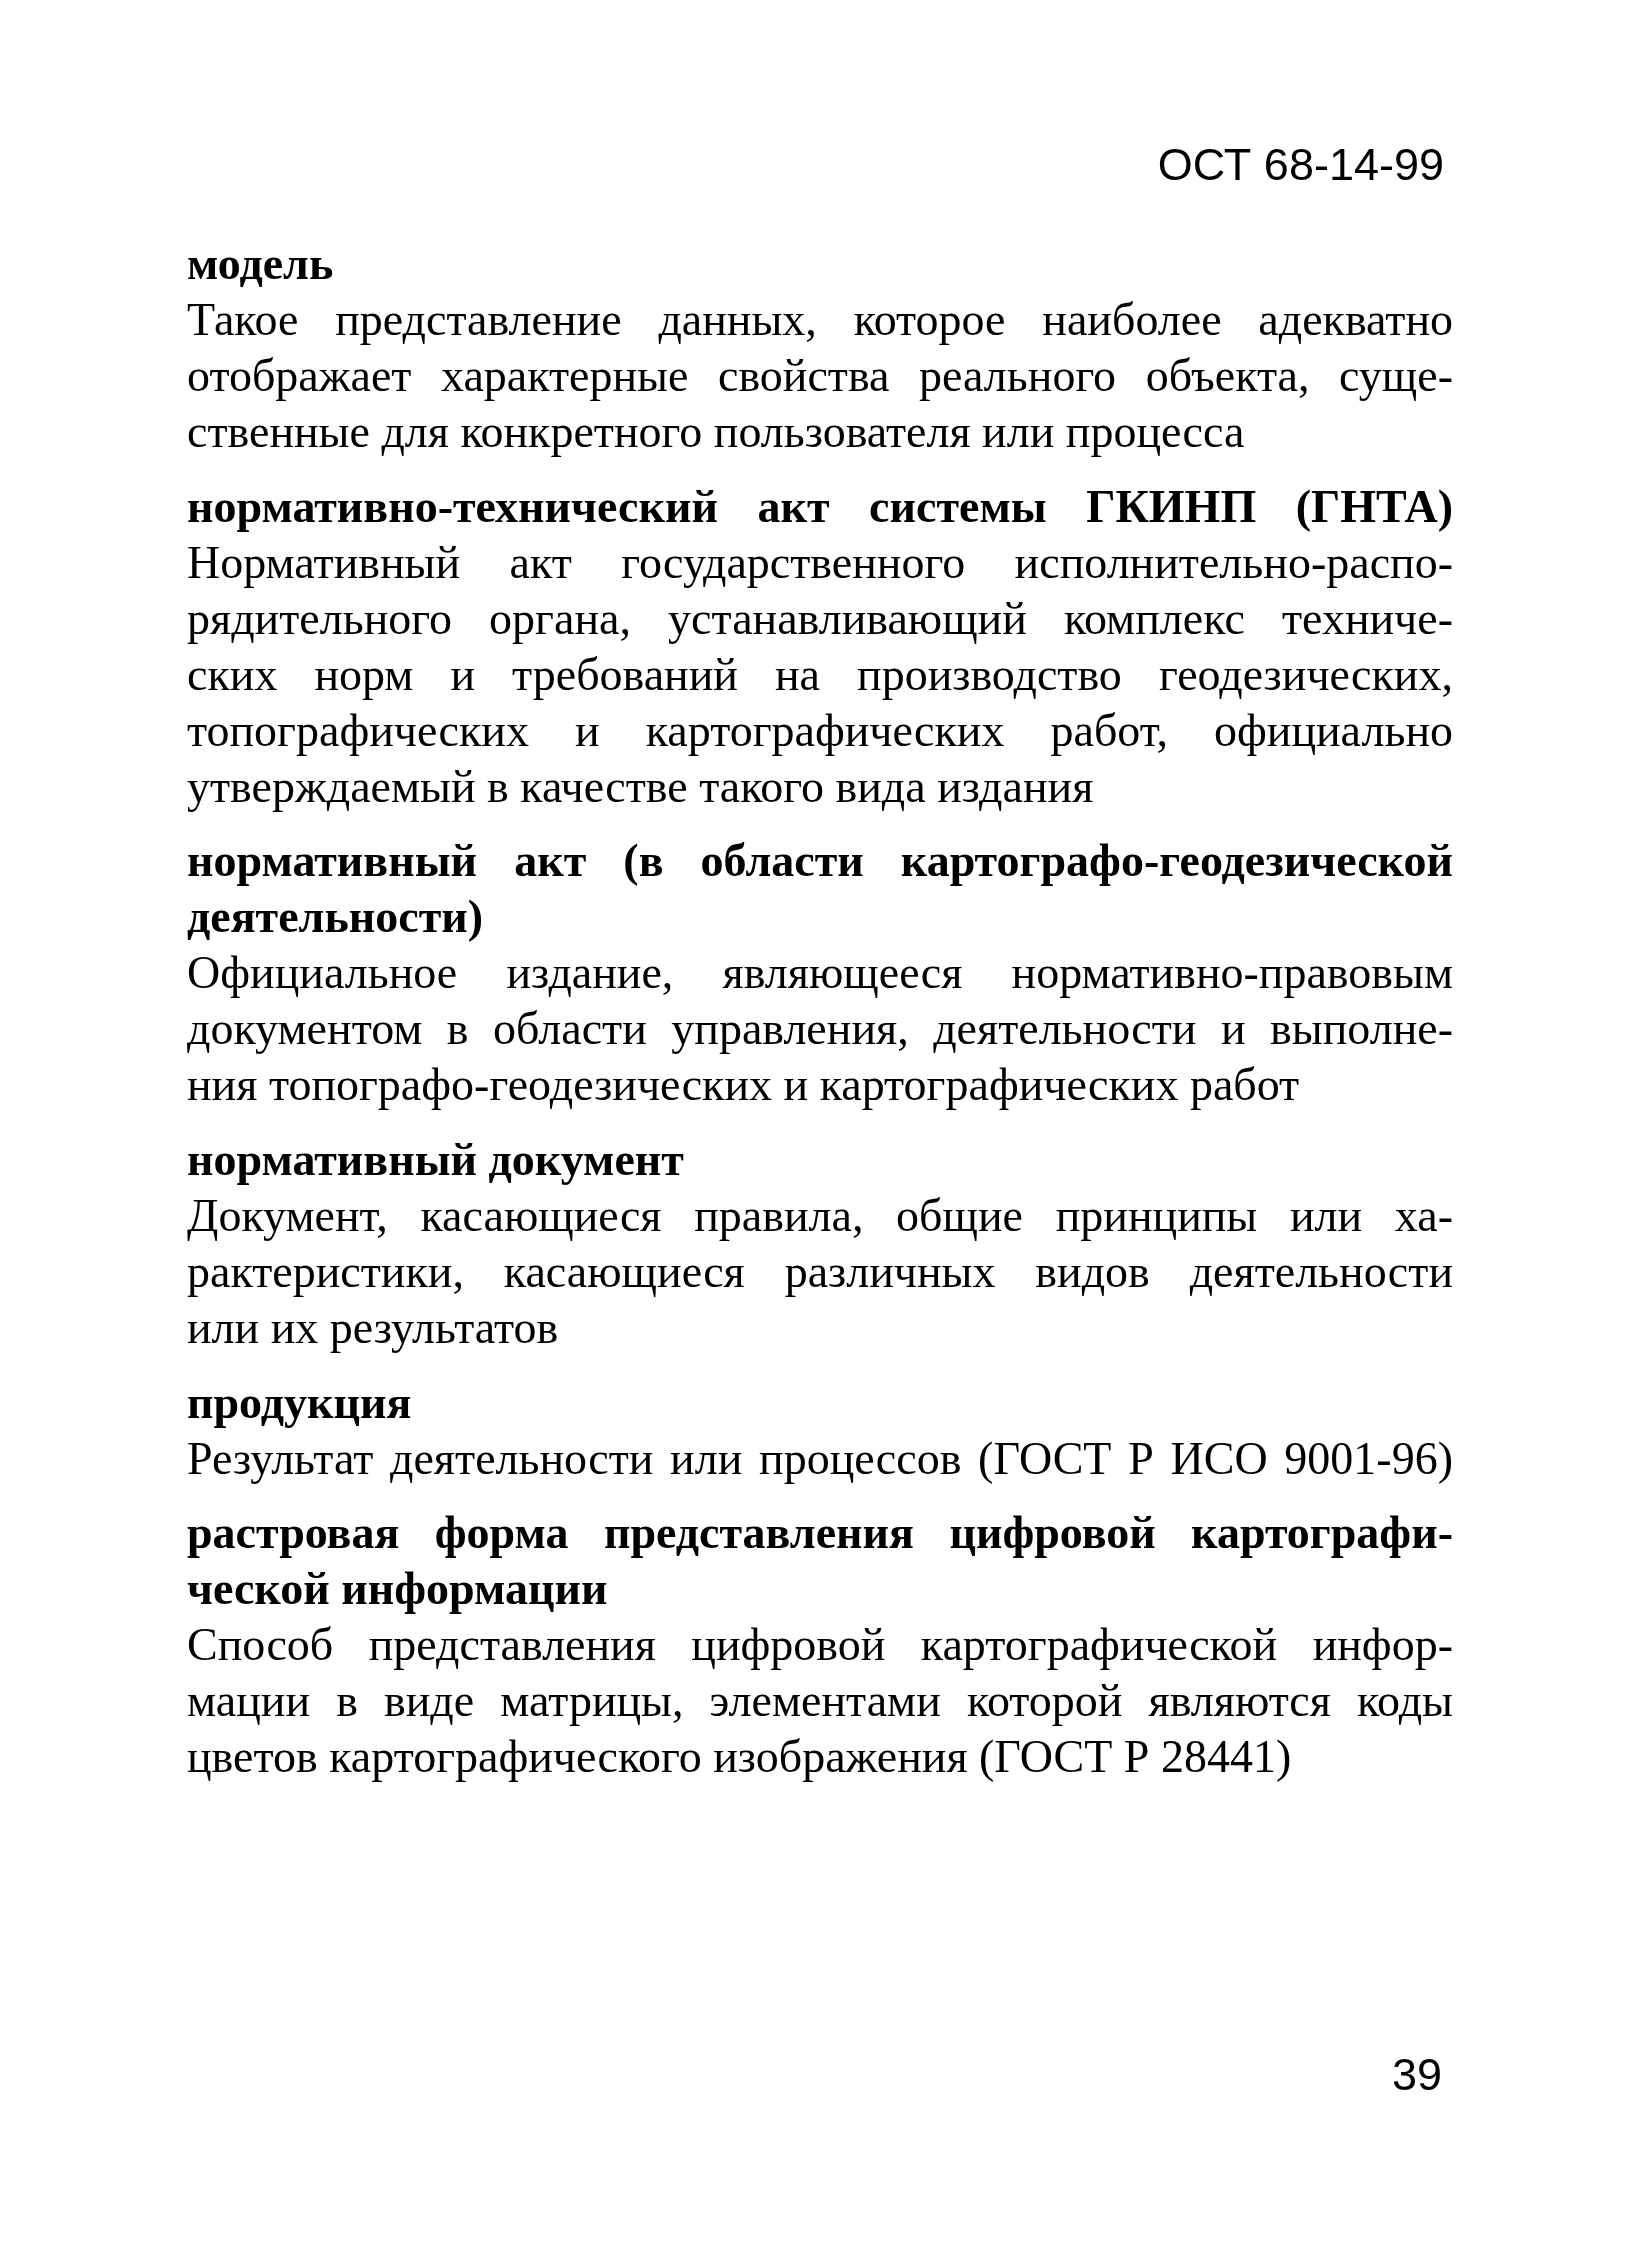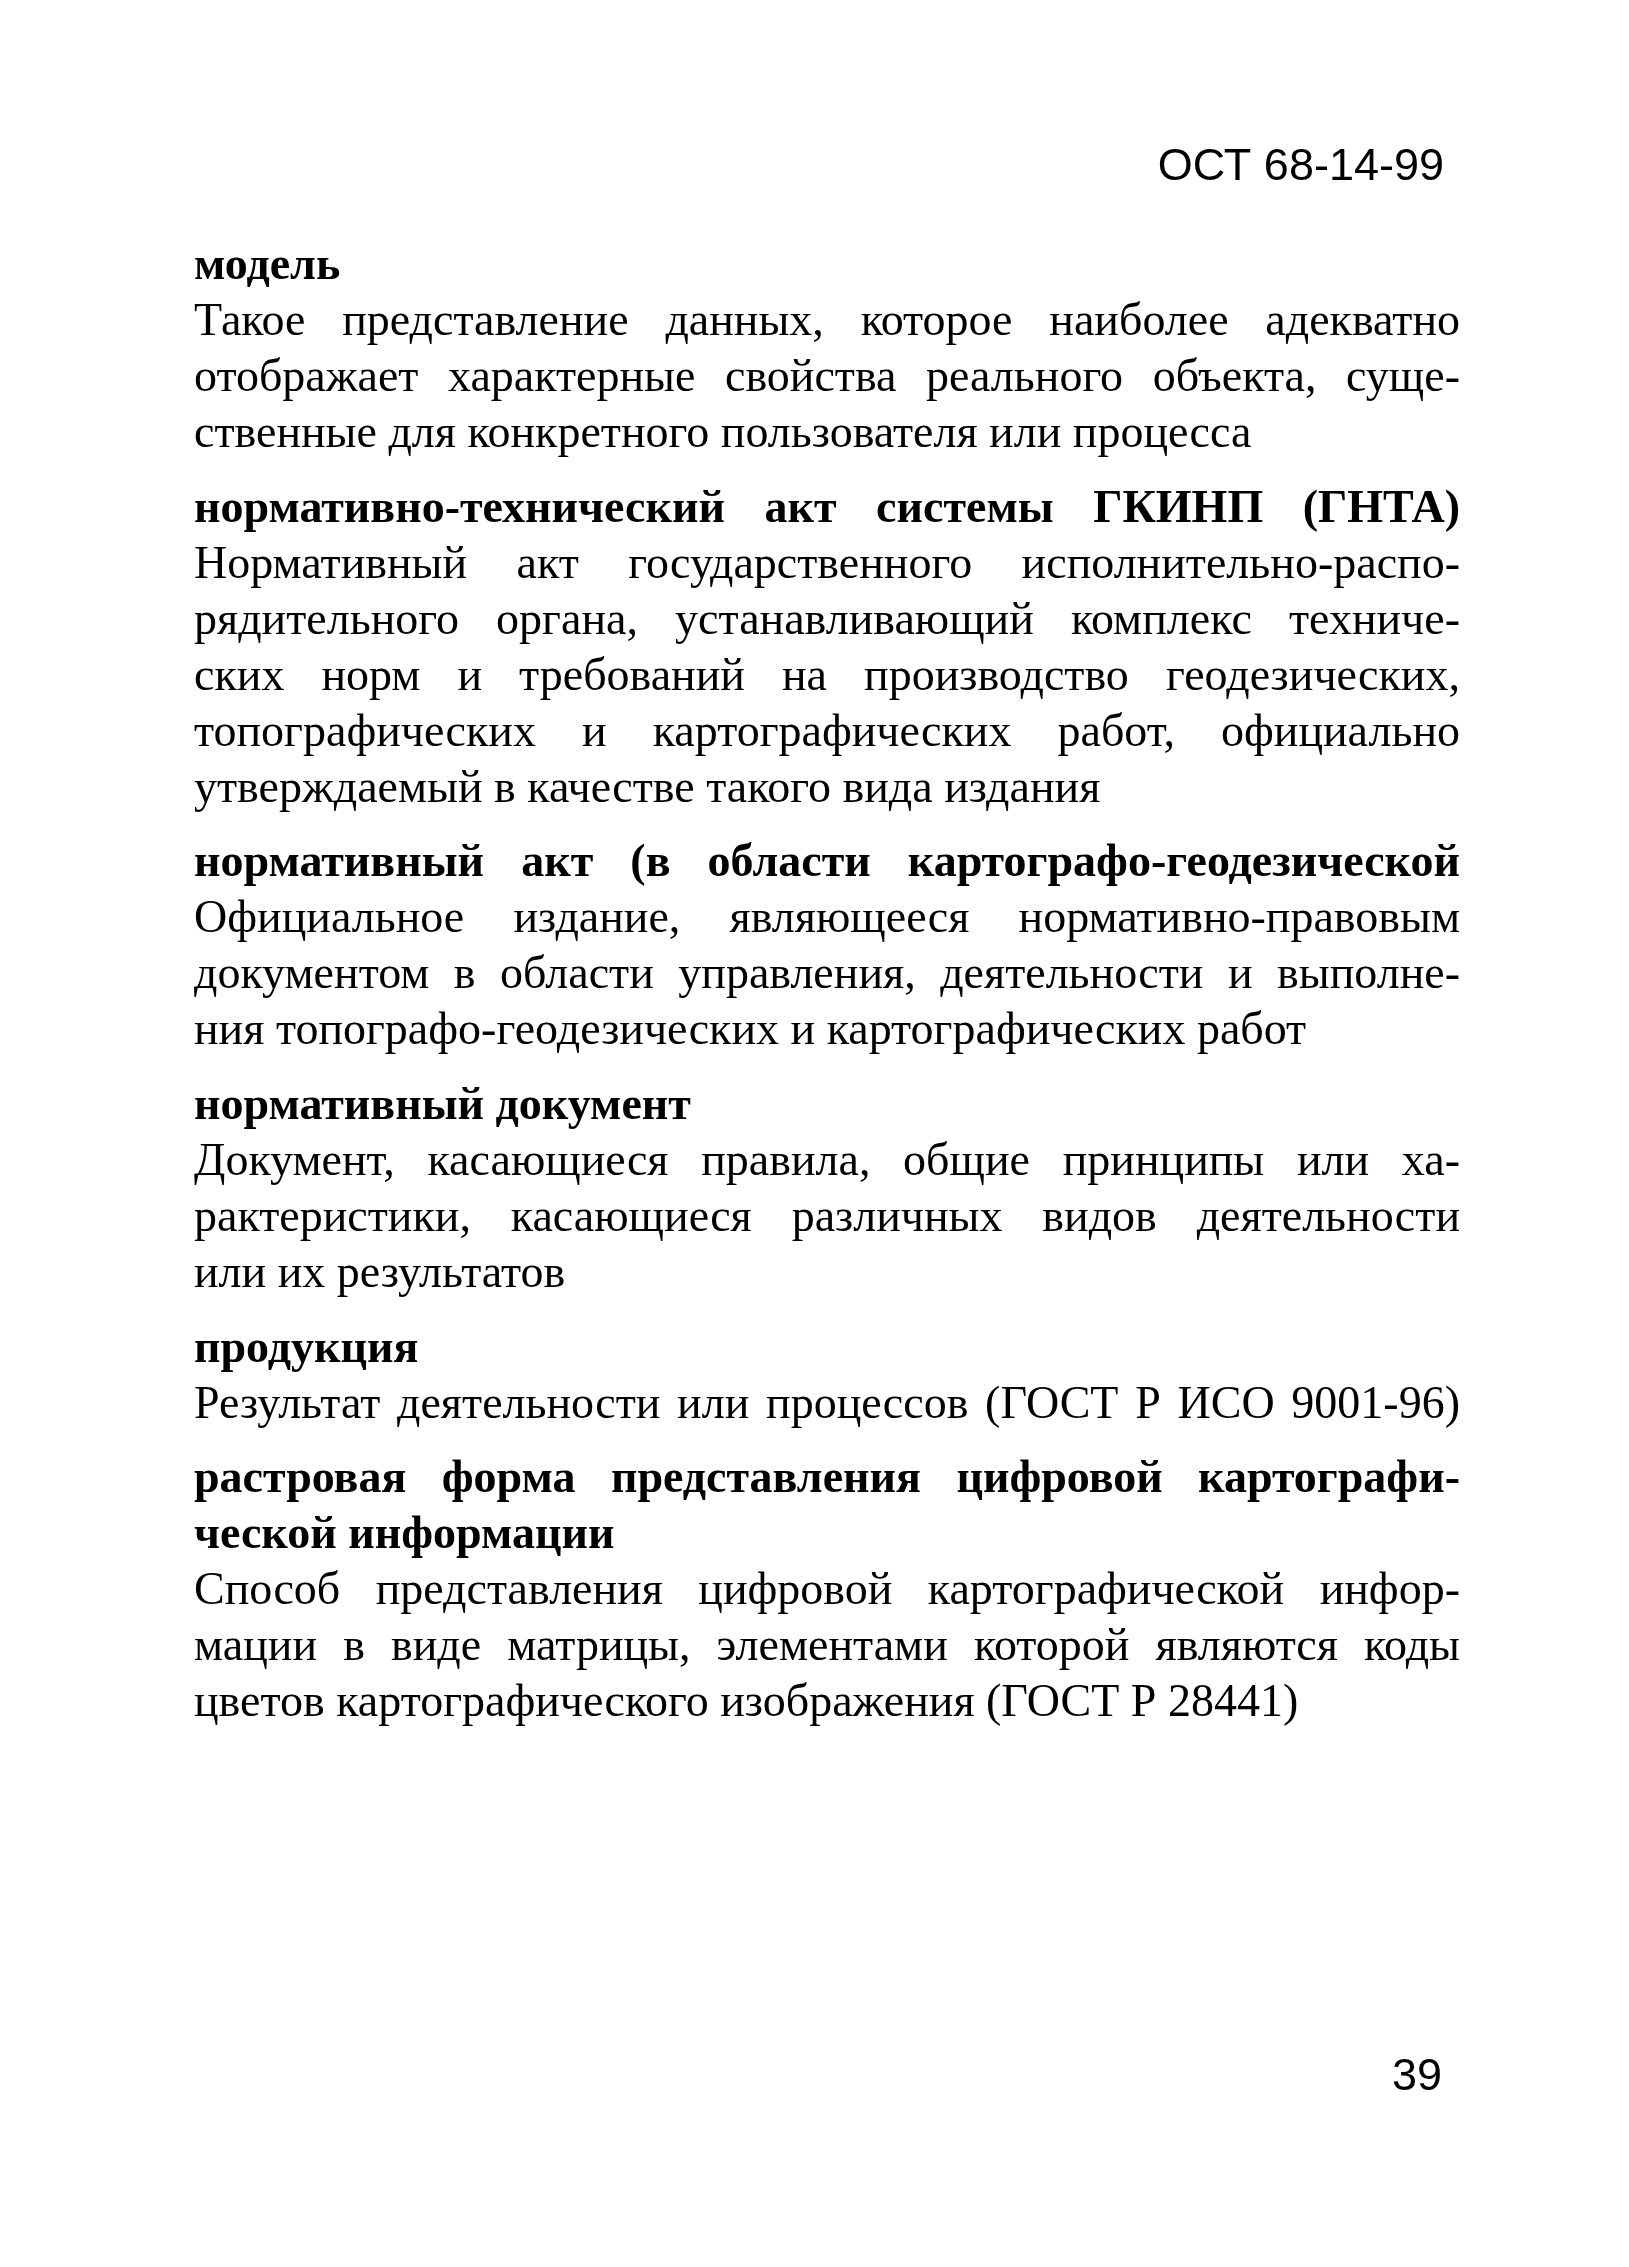--- a/index.html
+++ b/index.html
@@ -7,21 +7,21 @@
   .page-header {
     position: absolute; top: 139px; right: 185px;
     font-family: "Liberation Sans", sans-serif; font-size: 45px; letter-spacing: 0px;
   }
   .page-number {
     position: absolute; top: 2049px; right: 187px;
     font-family: "Liberation Sans", sans-serif; font-size: 45px;
   }
   .content {
     position: absolute; left: 187px; top: 236px; width: 1266px;
-    font-family: "Liberation Serif", serif; font-size: 46px; line-height: 56px; margin-left: 7px;
+    font-family: "Liberation Serif", serif; font-size: 46px; line-height: 56px;
   }
   .entry { margin-bottom: 18.7px; }
   .term { font-weight: bold; }
   .line {
     display: block; text-align: justify; text-align-last: justify;
     white-space: nowrap; overflow: visible;
   }
   .line.last { text-align-last: left; }
 </style>
 </head>
@@ -42,20 +42,21 @@
     <span class="line term">нормативно-технический акт системы ГКИНП (ГНТА)</span>
     <span class="line">Нормативный акт государственного исполнительно-распо-</span>
     <span class="line">рядительного органа, устанавливающий комплекс техниче-</span>
     <span class="line">ских норм и требований на производство геодезических,</span>
     <span class="line">топографических и картографических работ, официально</span>
     <span class="line last">утверждаемый в качестве такого вида издания</span>
   </div>
 
   <div class="entry">
     <span class="line term">нормативный акт (в области картографо-геодезической</span>
+    <span class="line term last">деятельности)</span>
     <span class="line">Официальное издание, являющееся нормативно-правовым</span>
     <span class="line">документом в области управления, деятельности и выполне-</span>
     <span class="line last">ния топографо-геодезических и картографических работ</span>
   </div>
 
   <div class="entry">
     <span class="line term last">нормативный документ</span>
     <span class="line">Документ, касающиеся правила, общие принципы или ха-</span>
     <span class="line">рактеристики, касающиеся различных видов деятельности</span>
     <span class="line last">или их результатов</span>

